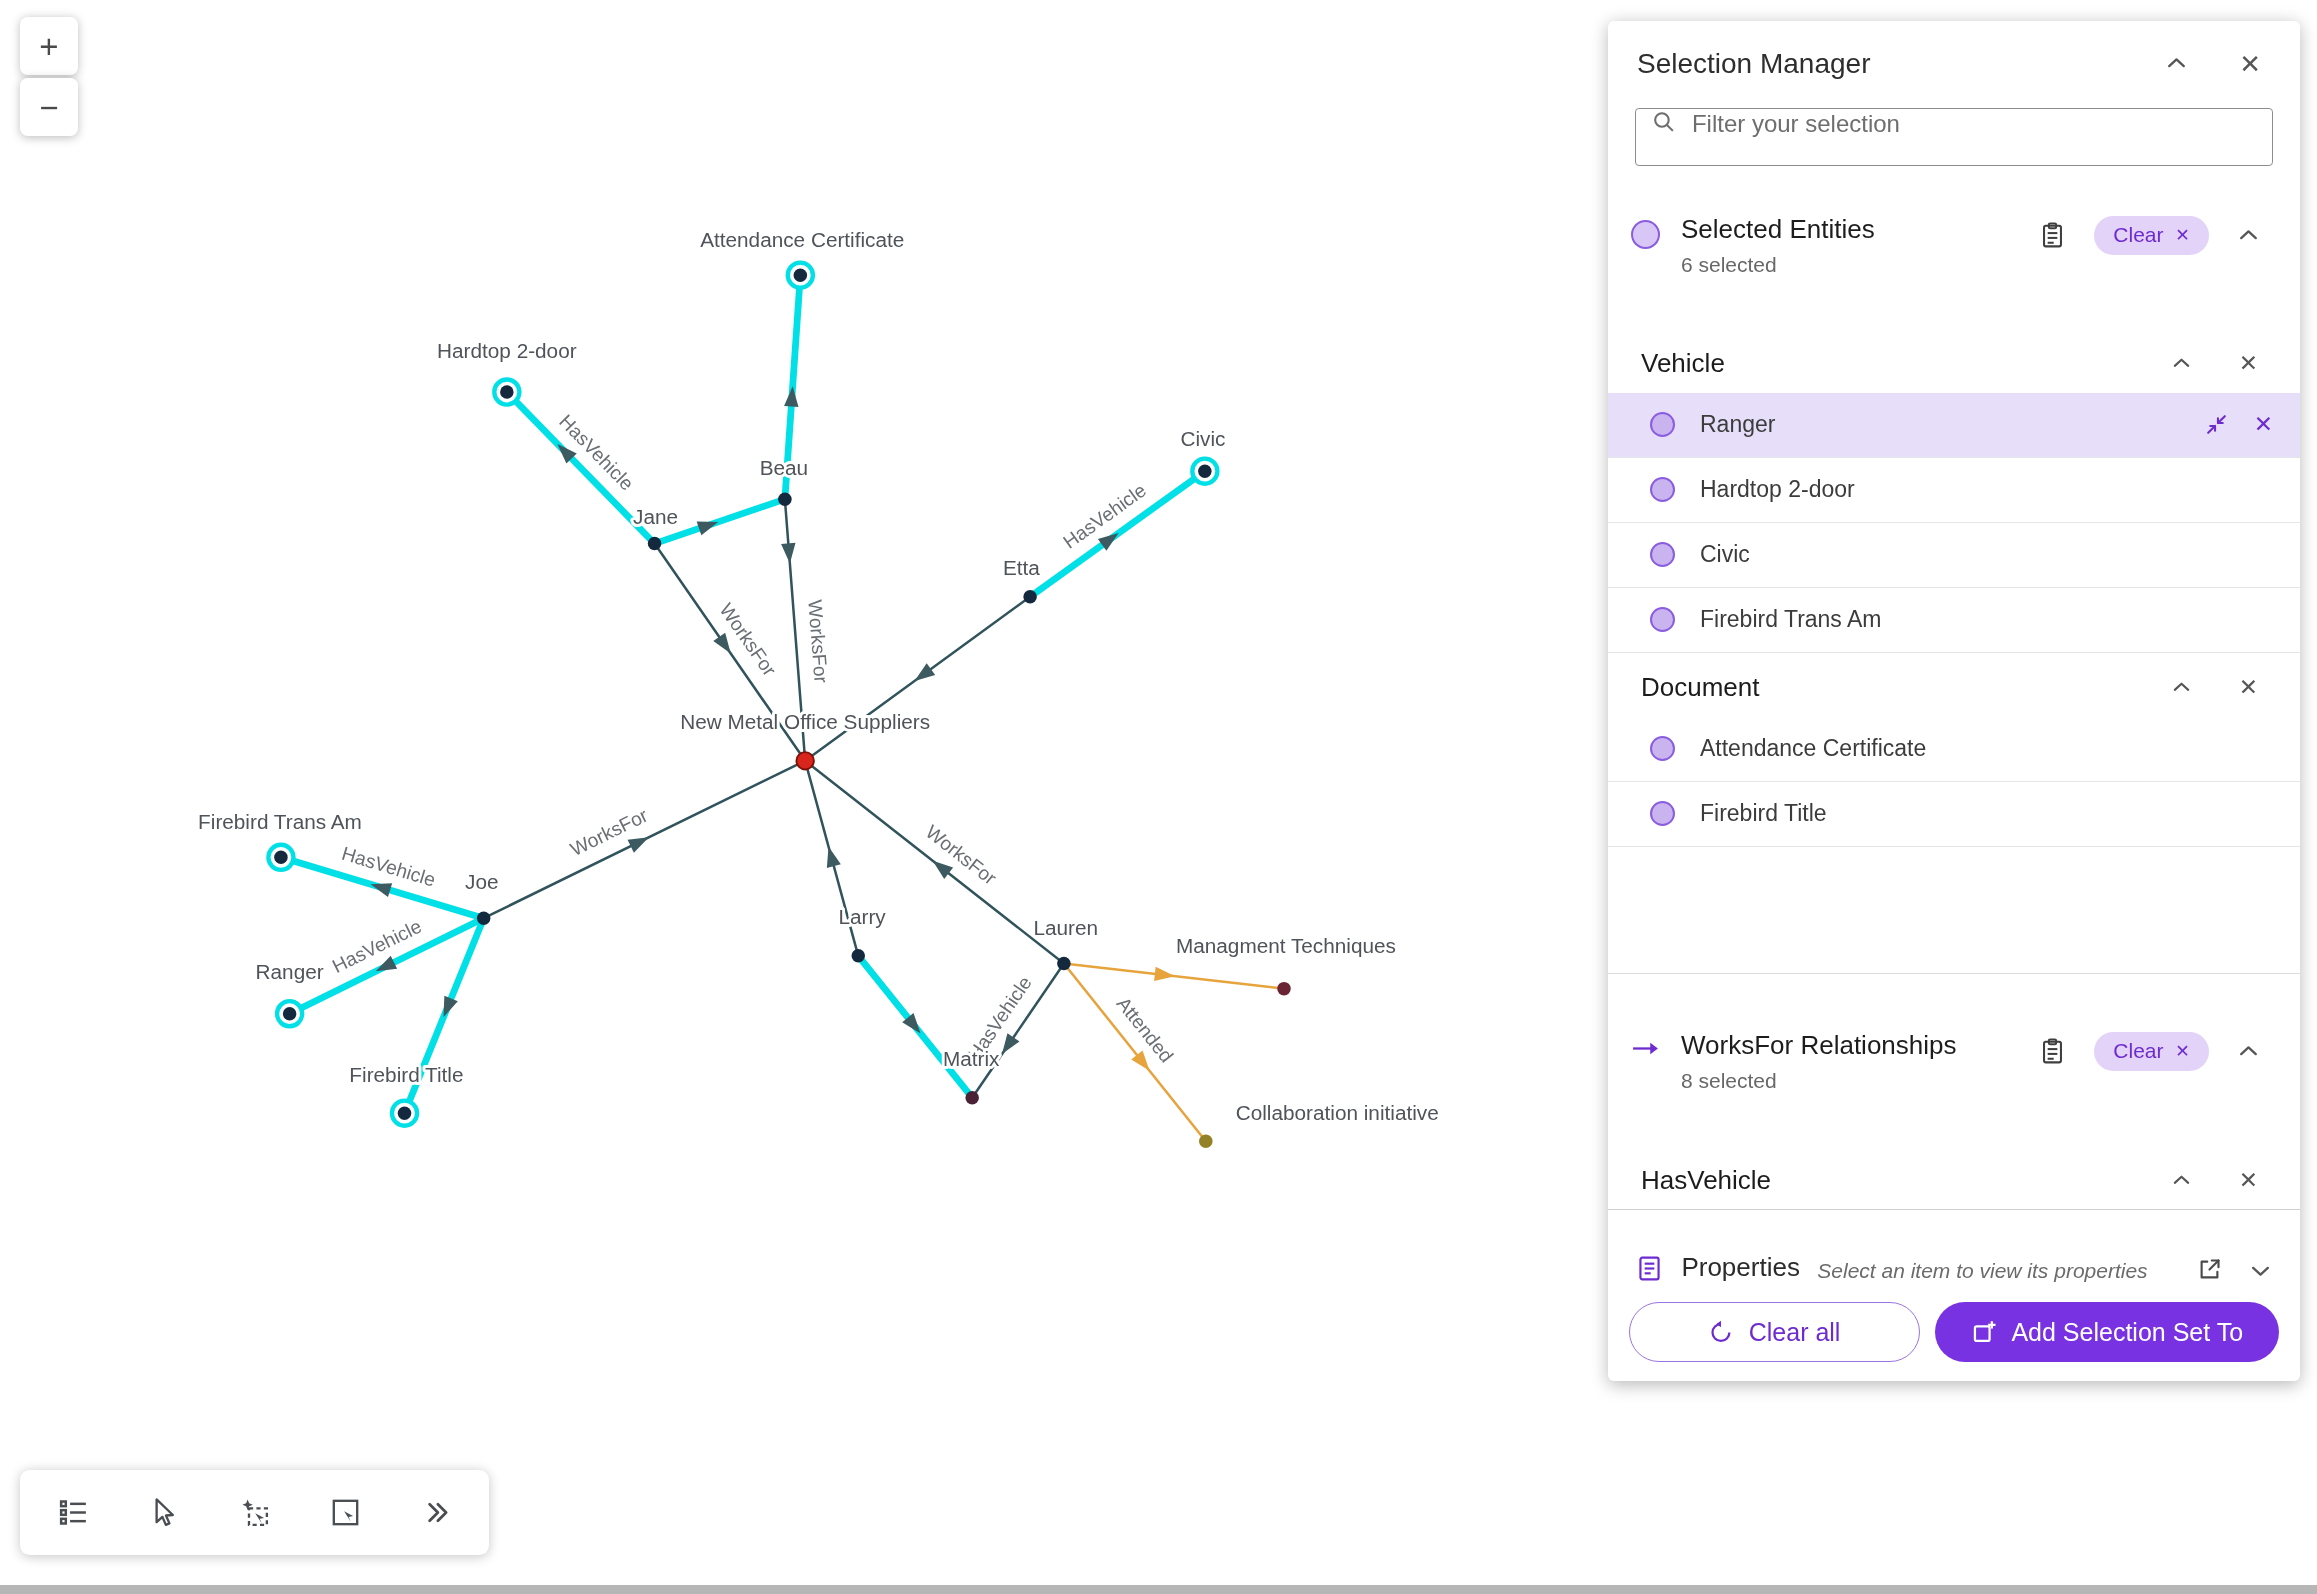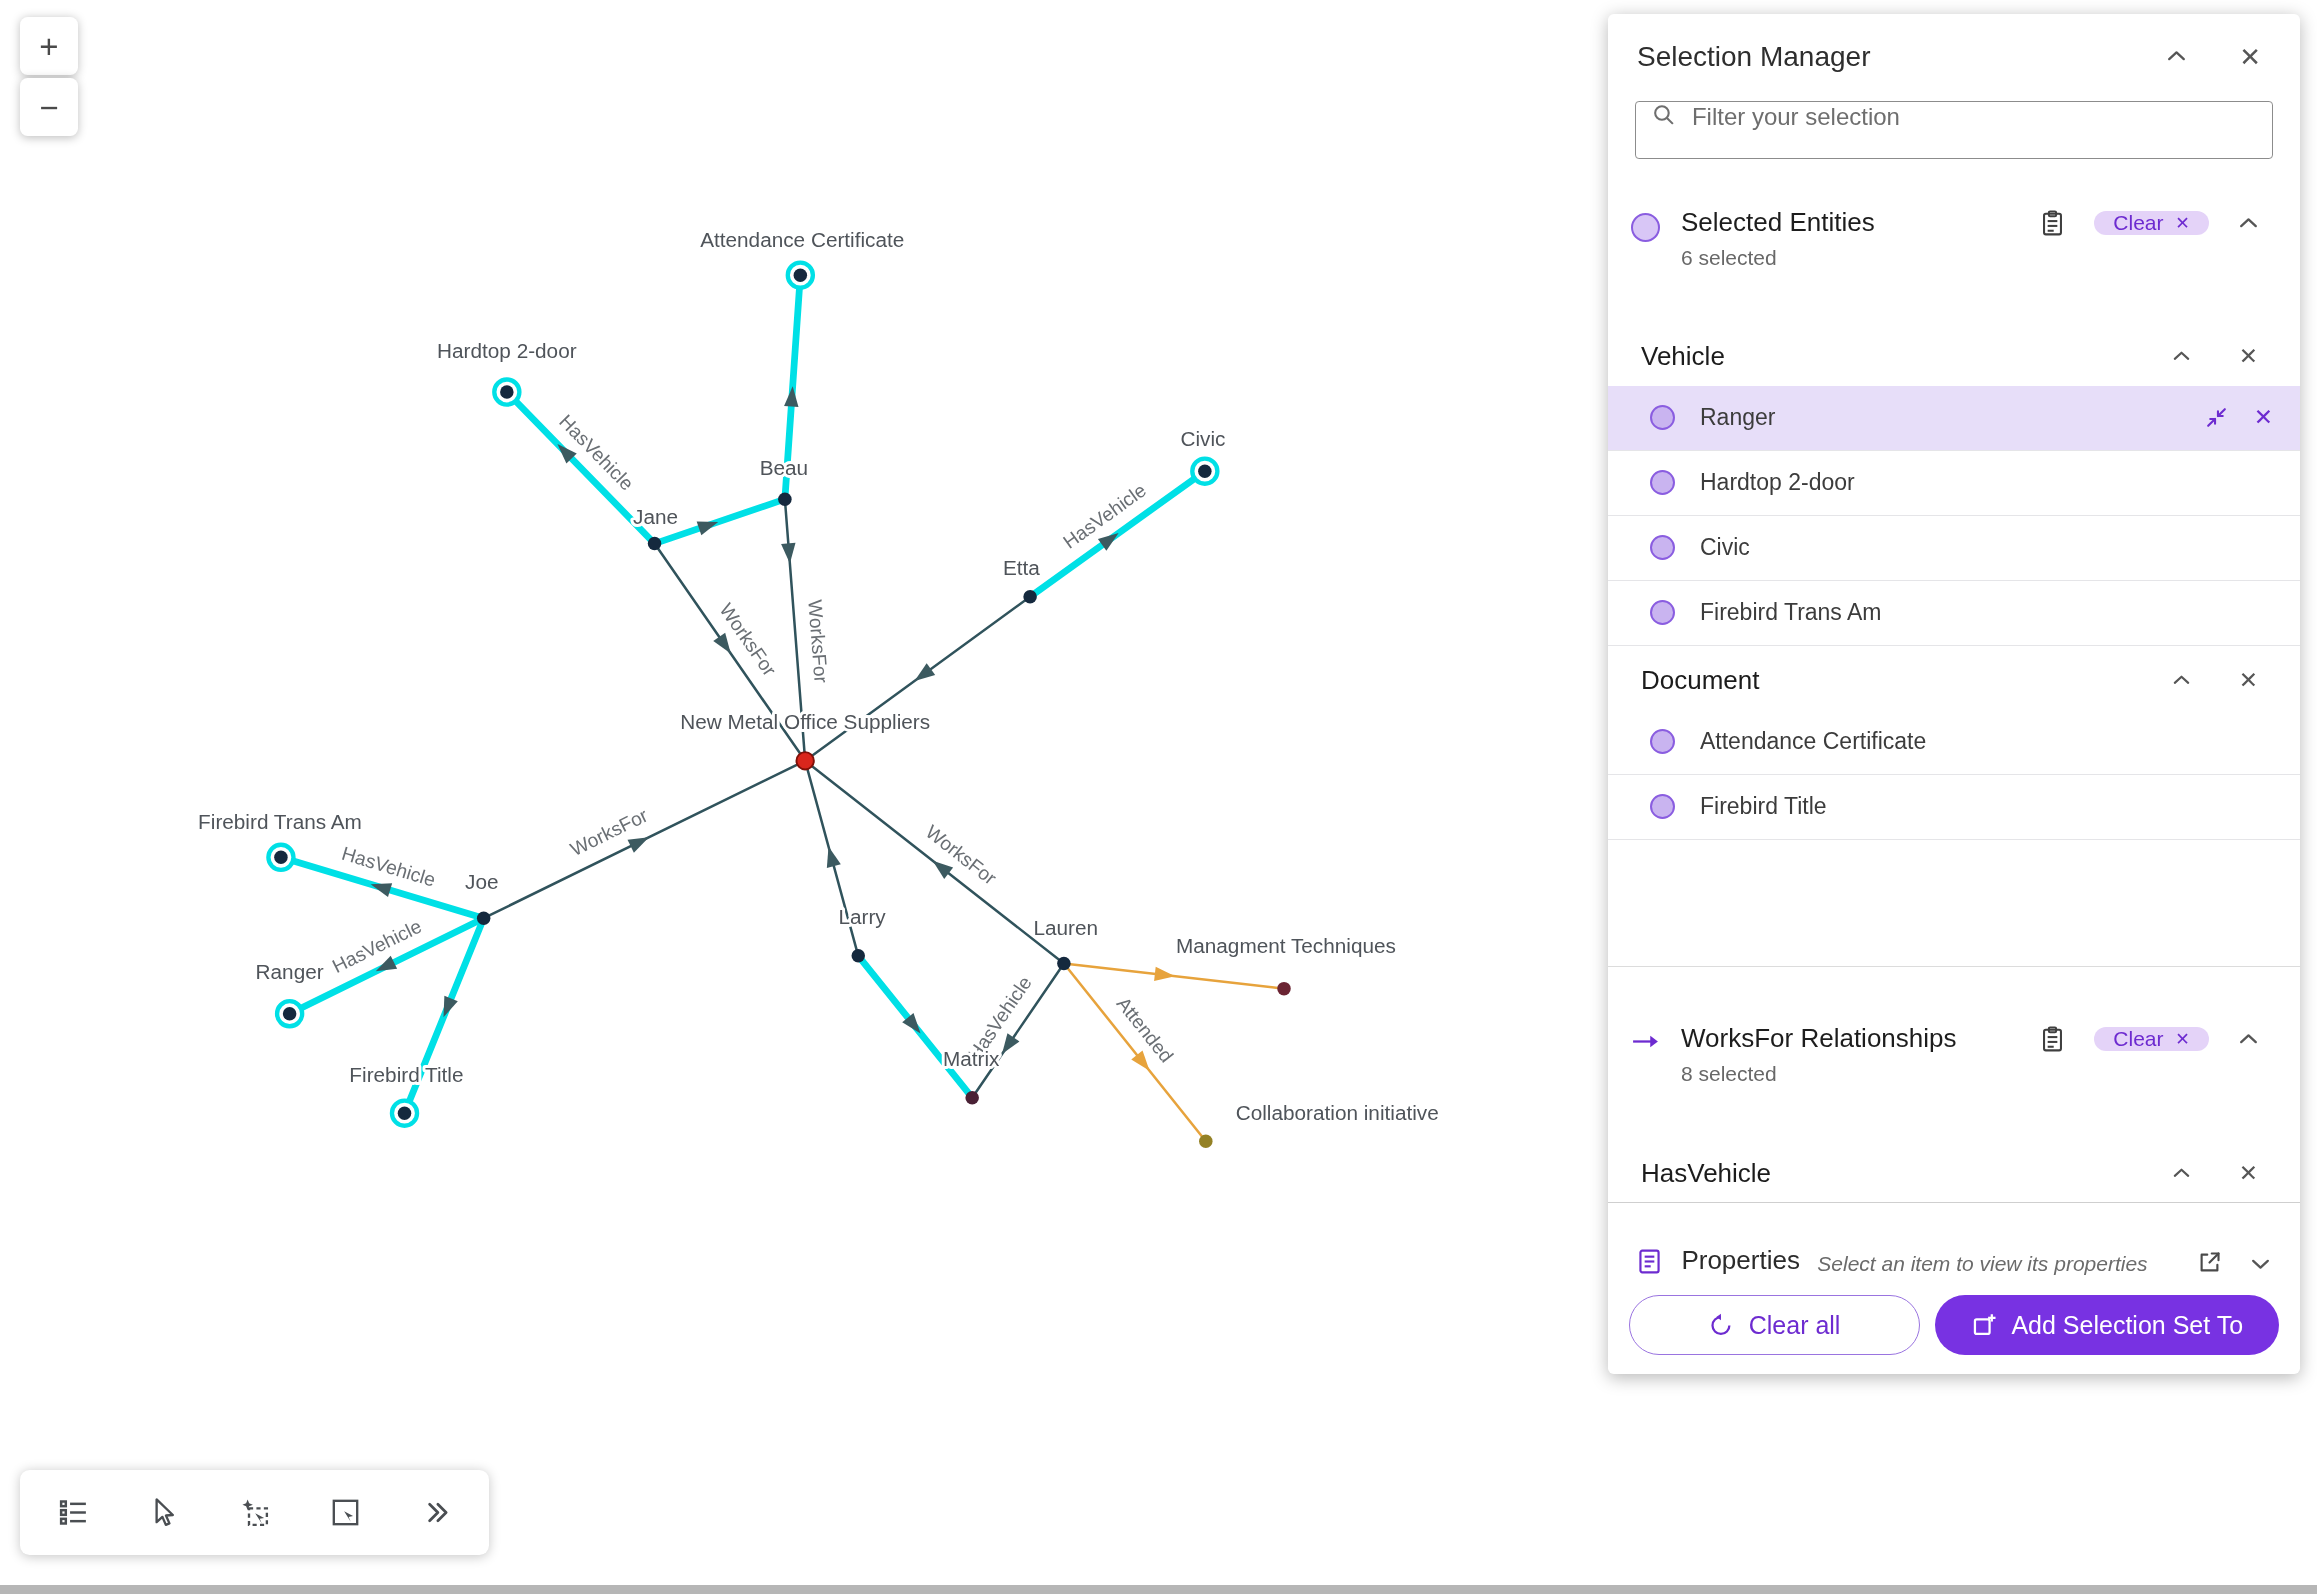--- a/index.html
+++ b/index.html
@@ -30,21 +30,21 @@
     border-radius:9.7px;box-shadow:0 1.9px 11.6px rgba(0,0,0,.22);
     display:flex;align-items:center;justify-content:space-around;padding:0 7.7px;z-index:5;
   }
   .toolbar button{background:none;border:none;width:58px;height:58px;display:flex;align-items:center;justify-content:center;cursor:pointer;border-radius:5.8px;}
   .toolbar svg{display:block;}
 
   .bottom-strip{position:absolute;left:0;right:0;bottom:0;height:8.7px;background:#b6b6b6;z-index:2;}
 
   
   .panel{
-    position:absolute;left:1608px;top:14px;width:692px;height:1360px;background:#fff;
+    position:absolute;left:1608px;top:21px;width:692px;height:1360px;background:#fff;
     border-radius:5.8px;box-shadow:0 3.9px 17.4px rgba(0,0,0,.28);z-index:10;
     display:flex;flex-direction:column;
   }
   .panel-header{display:flex;align-items:center;height:85px;padding:0 39px 0 29px;flex:0 0 auto;}
   .panel-title{flex:1;font-size:28px;color:#2e2e2e;}
   .hicon{background:none;border:none;padding:0;margin-left:50px;cursor:pointer;display:flex;align-items:center;color:#565656;}
   .x-text{font-size:26px;color:#565656;line-height:1;}
 
   .search-wrap{padding:1.9px 27px 27px 27px;flex:0 0 auto;}
   .search-box{height:56px;border:1px solid #8c8c8c;border-radius:3.9px;display:flex;align-items:flex-start;padding:0 15.4px;}
@@ -53,21 +53,21 @@
 
   .panel-content{flex:1;overflow:hidden;display:flex;flex-direction:column;gap:39px;}
 
   .sec-head{display:flex;align-items:flex-start;padding:21px 39px 13.5px 23px;}
   .sec-ico-circle{width:25px;height:25px;border-radius:50%;border:2.9px solid #8a5de0;background:#d8c6f6;flex:0 0 auto;margin-top:5.8px;}
   .sec-titles{flex:1;margin-left:21px;}
   .sec-title{font-size:26px;color:#1d1d1d;}
   .sec-count{font-size:21px;color:#686868;margin-top:7.7px;}
   .sec-actions{display:flex;align-items:center;gap:27px;margin-top:1.9px;}
   .clear-pill{display:flex;align-items:center;gap:11.6px;background:#e4d3f8;border:none;border-radius:19.3px;
-    height:24px;padding:0 19.3px;color:#6d2bd0;font-size:21px;cursor:pointer;font-family:"Liberation Sans",sans-serif;}
+    height:39px;padding:0 19.3px;color:#6d2bd0;font-size:21px;cursor:pointer;font-family:"Liberation Sans",sans-serif;}
   .clear-pill .pill-x{font-size:17.4px;color:#6d2bd0;}
 
   .grp-head{display:flex;align-items:center;padding:19.3px 42px 13.5px 33px;}
   .grp-name{flex:1;font-size:26px;color:#1c1c1c;}
   .grp-head .hicon{margin-left:46px;}
 
   .row{display:flex;align-items:center;height:64px;padding:0 27px 0 42px;border-bottom:1px solid #e5e5e8;}
   .row-circle{width:21px;height:21px;border-radius:50%;border:2.9px solid #8a5de0;background:#c9b4f0;flex:0 0 auto;}
   .row-label{flex:1;margin-left:25px;font-size:23px;color:#3c3c3c;}
   .row.sel{background:#e7def9;}

